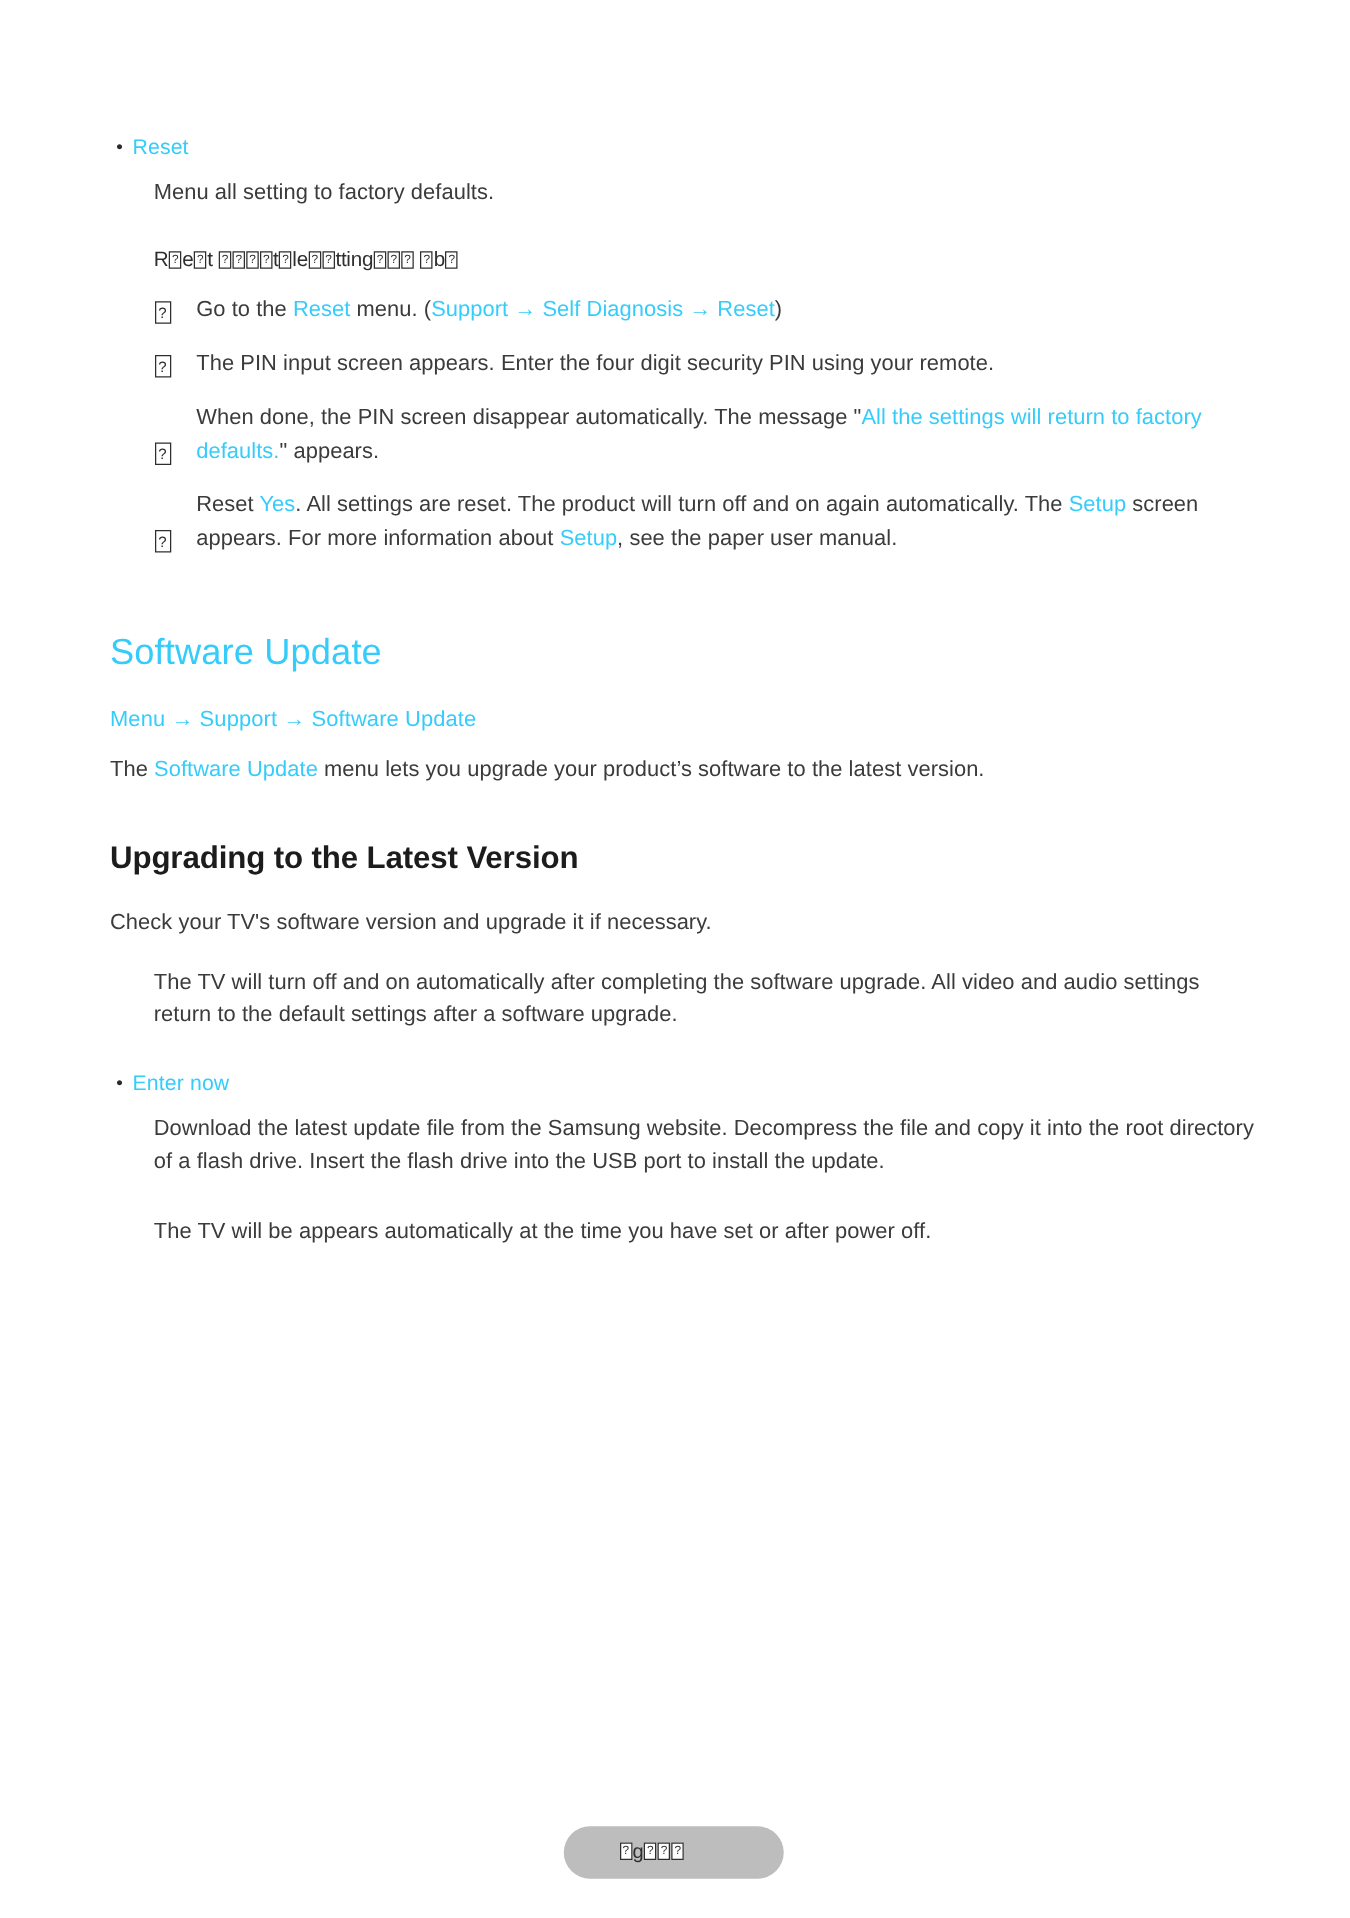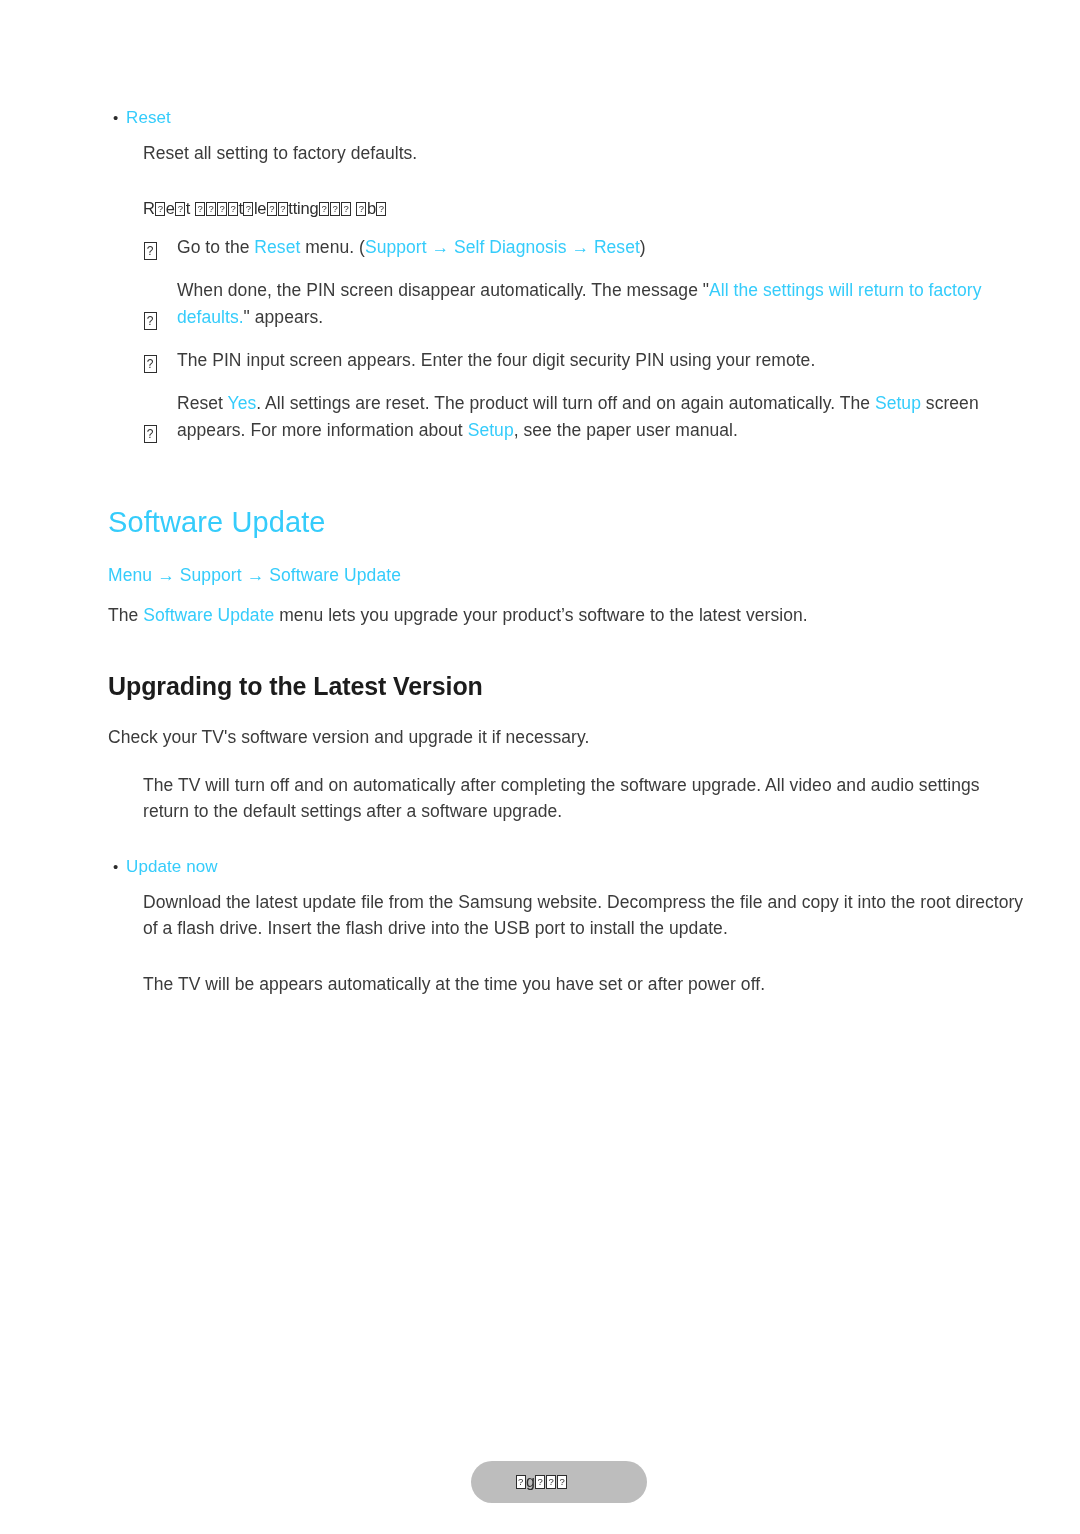--- a/index.html
+++ b/index.html
@@ -16,21 +16,20 @@
     color: #3a3a3a;
     -webkit-font-smoothing: antialiased;
   }
 
   .page {
     position: relative;
     width: 1052px;
     min-height: 1534px;
     box-sizing: border-box;
     padding: 0;
-    margin-left: 20px;
   }
 
   .content {
     position: absolute;
     top: 105px;
     left: 88px;
     width: 916px;
   }
 
   
@@ -187,40 +186,40 @@
 
 <div class="page">
 
   <div class="content">
 
     <div class="bullet-row">
       <span class="bullet-dot"></span>
       <span class="bullet-label">Reset</span>
     </div>
 
-    <p class="para indent-1">Reset all setting to factory defaults.</p>
+    <p class="para indent-1">Menu all setting to factory defaults.</p>
 
     <div class="gap-md"></div>
 
     <p class="tofu-line" id="garbled-note"><span>R</span><span class="tofu"></span><span>e</span><span class="tofu"></span><span>t </span><span class="tofu"></span><span class="tofu"></span><span class="tofu"></span><span class="tofu"></span><span>t</span><span class="tofu"></span><span>le</span><span class="tofu"></span><span class="tofu"></span><span>tting</span><span class="tofu"></span><span class="tofu"></span><span class="tofu"></span><span> </span><span class="tofu"></span><span>b</span><span class="tofu"></span></p>
 
     <div class="gap-sm"></div>
 
     <div id="reset-steps">
         <div class="step-row">
           <span class="step-marker"><span class="tofu tofu-lg"></span></span>
           <span class="step-text"><span>Go to the </span><span class="cy">Reset</span><span> menu. (</span><span class="cy">Support</span><span class="cy"> → </span><span class="cy">Self Diagnosis</span><span class="cy"> → </span><span class="cy">Reset</span><span>)</span></span>
         </div>
         <div class="step-row">
           <span class="step-marker"><span class="tofu tofu-lg"></span></span>
+          <span class="step-text"><span>The PIN input screen appears. Enter the four digit security PIN using your remote.</span></span>
+        </div>
+        <div class="step-row">
+          <span class="step-marker"><span class="tofu tofu-lg"></span></span>
           <span class="step-text"><span>When done, the PIN screen disappear automatically. The message "</span><span class="cy">All the settings will return to factory defaults.</span><span>" appears.</span></span>
-        </div>
-        <div class="step-row">
-          <span class="step-marker"><span class="tofu tofu-lg"></span></span>
-          <span class="step-text"><span>The PIN input screen appears. Enter the four digit security PIN using your remote.</span></span>
         </div>
         <div class="step-row">
           <span class="step-marker"><span class="tofu tofu-lg"></span></span>
           <span class="step-text"><span>Reset </span><span class="cy">Yes</span><span>. All settings are reset. The product will turn off and on again automatically. The </span><span class="cy">Setup</span><span> screen appears. For more information about </span><span class="cy">Setup</span><span>, see the paper user manual.</span></span>
         </div>
       </div>
 
     <div class="gap-xl"></div>
 
     <h1 class="h1-blue">Software Update</h1>
@@ -242,21 +241,21 @@
     <p class="para">Check your TV's software version and upgrade it if necessary.</p>
 
     <div class="gap-sm"></div>
 
     <p class="para indent-1">The TV will turn off and on automatically after completing the software upgrade. All video and audio settings return to the default settings after a software upgrade.</p>
 
     <div class="gap-md"></div>
 
     <div class="bullet-row">
       <span class="bullet-dot"></span>
-      <span class="bullet-label">Update now</span>
+      <span class="bullet-label">Enter now</span>
     </div>
 
     <p class="para indent-1">Download the latest update file from the Samsung website. Decompress the file and copy it into the root directory of a flash drive. Insert the flash drive into the USB port to install the update.</p>
 
     <div class="gap-md"></div>
 
 
     <p class="para indent-1">The TV will be appears automatically at the time you have set or after power off.</p>
 
   </div>

